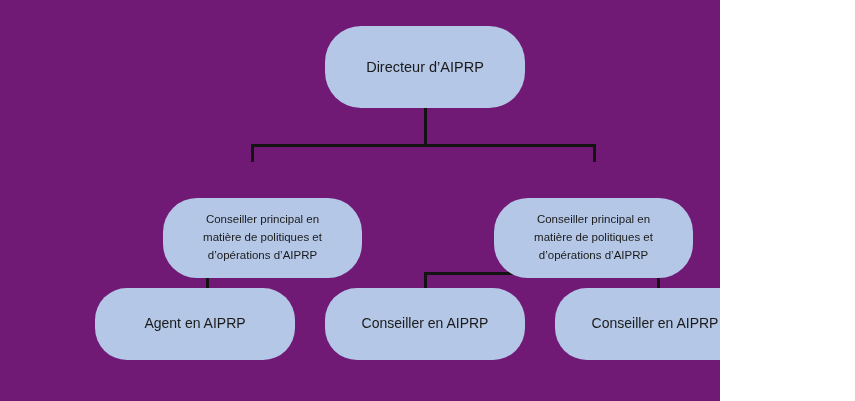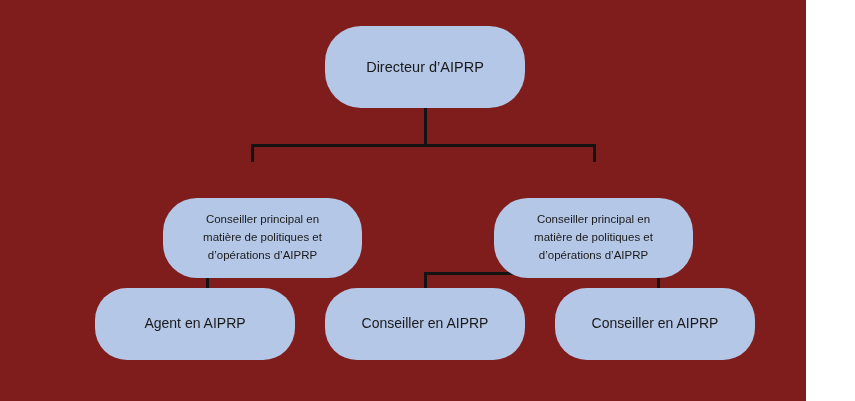--- a/index.html
+++ b/index.html
@@ -5,23 +5,23 @@
   html, body {
     margin: 0;
     padding: 0;
     background: #ffffff;
   }
   body {
     font-family: "Liberation Sans", sans-serif;
   }
   #chart-canvas {
     position: relative;
-    width: 806px;
+    width: 720px;
     height: 401px;
-    background: #7f1d1d;
+    background: #701a75;
     overflow: hidden;
     text-decoration: underline;
   }
   .node {
     position: absolute;
     box-sizing: border-box;
     background: #b4c7e7;
     border-radius: 34px;
     display: flex;
     align-items: center;

